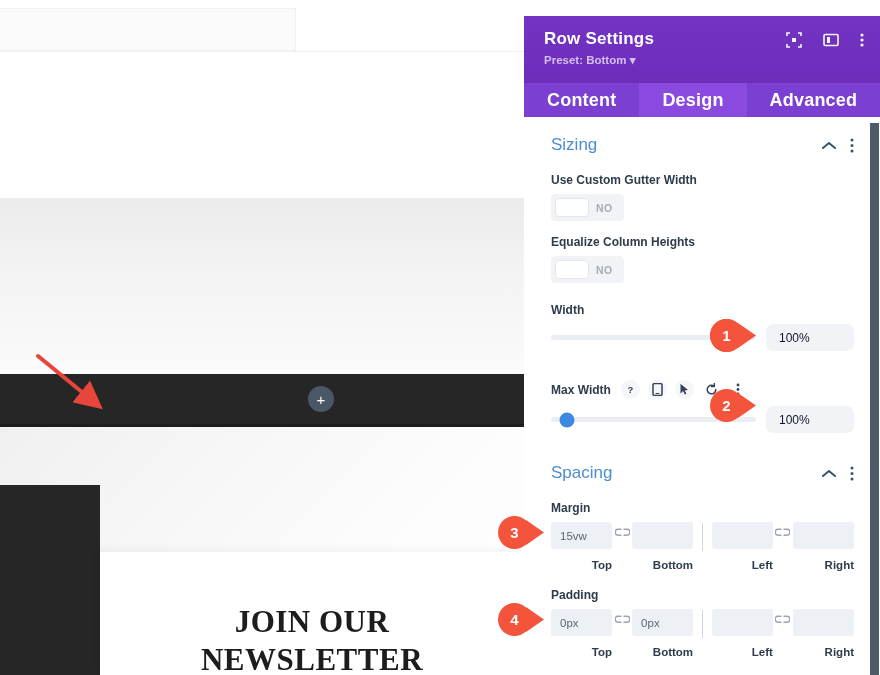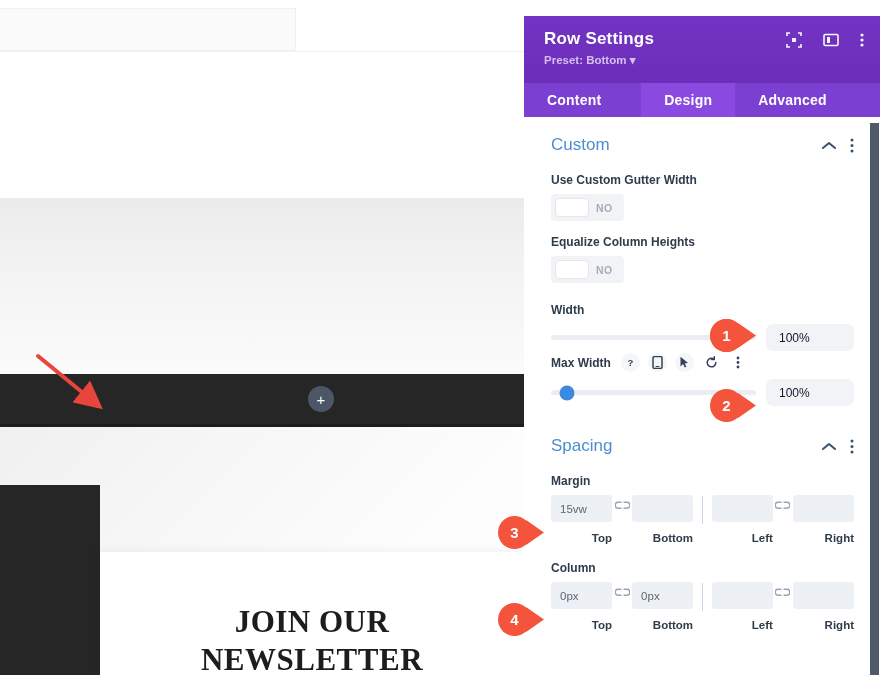--- a/index.html
+++ b/index.html
@@ -92,24 +92,24 @@
     position: absolute; right: 16px; top: 16px;
     display: flex; align-items: center; gap: 21px;
   }
   .hicon { cursor: pointer; display: block; opacity: .95; }
 
   .p-tabs {
     height: 34px; background: #7b3fd1; display: flex; align-items: stretch;
   }
   .p-tab {
     padding: 0 23px; display: flex; align-items: center; justify-content: center;
-    color: #ffffff; font-size: 14px; font-weight: bold; cursor: pointer;
+    color: #ffffff; font-size: 18px; font-weight: bold; cursor: pointer;
     letter-spacing: .2px;
   }
-  .p-tab.active { background: #8a4ae0; margin-left: 17px; }
+  .p-tab.active { background: #8a4ae0; }
 
   .p-body {
     position: absolute; left: 0; top: 101px; width: 356px; height: 574px;
     background: #ffffff; padding: 0 0 0 0; overflow: hidden;
   }
 
   .sec-head {
     display: flex; align-items: center; justify-content: space-between;
     padding: 18px 26px 4px 27px;
   }
@@ -256,21 +256,21 @@
 
     <div class="p-tabs">
       <div class="p-tab">Content</div>
       <div class="p-tab active">Design</div>
       <div class="p-tab">Advanced</div>
     </div>
 
     <div class="p-body">
 
       <div class="sec-head">
-        <div class="sec-title">Custom</div>
+        <div class="sec-title">Sizing</div>
         <div class="sec-ctrls">
           <svg width="14" height="9" viewBox="0 0 14 9">
             <path d="M1,7 L7,2 L13,7" fill="none" stroke="#36536e" stroke-width="2" stroke-linecap="round" stroke-linejoin="round"></path>
           </svg>
           <svg width="4" height="15" viewBox="0 0 4 15">
             <circle cx="2" cy="2" r="1.5" fill="#36536e"></circle>
             <circle cx="2" cy="7.5" r="1.5" fill="#36536e"></circle>
             <circle cx="2" cy="13" r="1.5" fill="#36536e"></circle>
           </svg>
         </div>
@@ -293,21 +293,21 @@
       </div>
 
       <div class="fld" style="margin-top:20px">
         <div class="fld-label">Width</div>
         <div class="slider-row">
           <div class="slider-track"></div>
           <div class="val-box">100%</div>
         </div>
       </div>
 
-      <div class="fld" style="margin-top:2px">
+      <div class="fld" style="margin-top:29px">
         <div class="fld-label">
           <span>Max Width</span>
           <span class="fld-label-icons">
             <span class="lbl-ico">
               <svg width="11" height="11" viewBox="0 0 11 11">
                 <text x="5.5" y="8.6" text-anchor="middle" font-size="9.5" font-family="Liberation Sans, sans-serif" font-weight="bold" fill="#33415c">?</text>
               </svg>
             </span>
             <span class="lbl-ico">
               <svg width="11" height="13" viewBox="0 0 11 13">
@@ -386,21 +386,21 @@
             </svg>
           </div>
           <div class="sp-cellwrap">
             <div class="sp-input"></div>
             <div class="sp-cap">Right</div>
           </div>
         </div>
       </div>
 
       <div class="sp-group" style="margin-top:17px">
-        <div class="sp-label">Column</div>
+        <div class="sp-label">Padding</div>
         <div class="sp-row">
           <div class="sp-cellwrap">
             <div class="sp-input">0px</div>
             <div class="sp-cap">Top</div>
           </div>
           <div class="sp-link">
             <svg width="15" height="9" viewBox="0 0 15 9">
               <path d="M6,1.3 H3.2 A3,3 0 0 0 3.2,7.3 H6" fill="none" stroke="#9aa5b1" stroke-width="1.4" stroke-linecap="round"></path>
               <path d="M9,1.3 H11.8 A3,3 0 0 1 11.8,7.3 H9" fill="none" stroke="#9aa5b1" stroke-width="1.4" stroke-linecap="round"></path>
             </svg>

